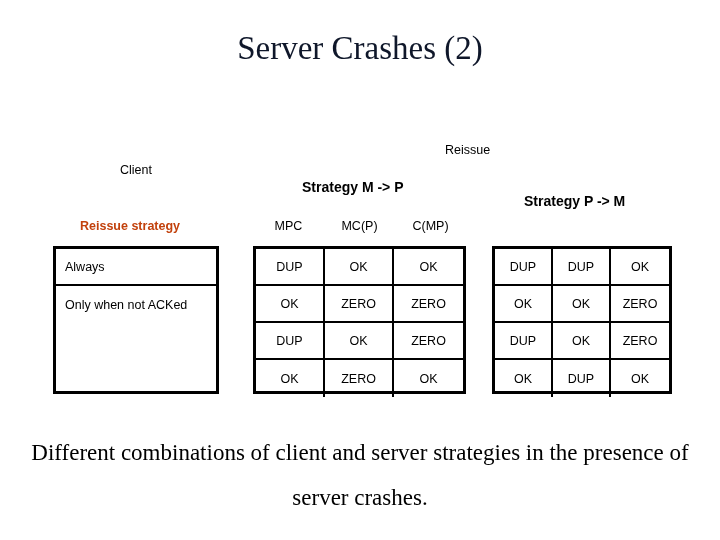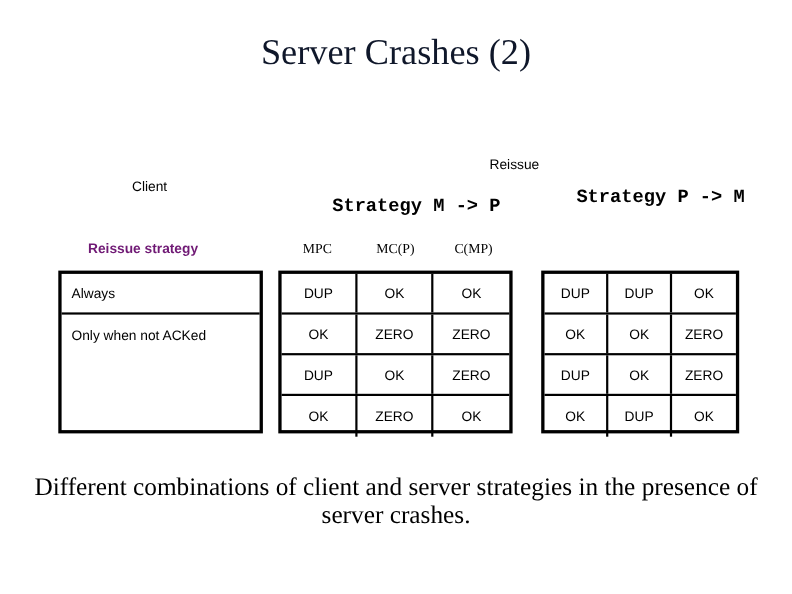--- a/index.html
+++ b/index.html
@@ -42,53 +42,53 @@
     font-family: "Liberation Sans", sans-serif;
     font-size: 12.5px;
     color: #000000;
     white-space: nowrap;
   }
   #label-client   { left: 120px; top: 143px; margin-top: 20px; }
   #label-server   { left: 445px; top: 143px; }
 
   .strategy-label {
     position: absolute;
-    font-family: Liberation Mono, monospace;
-    font-size: 17px;
+    font-family: Liberation Sans, sans-serif;
+    font-size: 14px;
     font-weight: bold;
     color: #000000;
     white-space: nowrap;
   }
   #label-strategy-mp { left: 302px; top: 179px; }
-  #label-strategy-pm { left: 524px; top: 171px; }
+  #label-strategy-pm { left: 524px; top: 193px; }
 
   
   #header-reissue {
     position: absolute;
     left: 80px;
     top: 219px;
     font-size: 12.5px;
     font-weight: bold;
-    color: #701a75;
+    color: #c2410c;
     white-space: nowrap;
   }
 
   .col-head-group {
     position: absolute;
     top: 219px;
     display: flex;
     font-size: 12.5px;
     color: #000000;
   }
   .col-head-group .col-head {
     text-align: center;
     white-space: nowrap;
   }
   #head-group-left  { left: 253px; width: 213px; }
-  #head-group-left .col-head { width: 71px; font-family: Liberation Serif, serif; }
+  #head-group-left .col-head { width: 71px; }
   #head-group-right { left: 492px; width: 180px; }
   #head-group-right .col-head { width: 60px; }
 
   
   .grid-table {
     position: absolute;
     border: 3px solid #000000;
     border-collapse: collapse;
     box-sizing: border-box;
     background: #ffffff;
@@ -111,21 +111,21 @@
     color: #000000;
     border-right: 2px solid #000000;
     white-space: nowrap;
   }
   .grid-cell:last-child { border-right: none; }
 
   
   #table-strategies {
     left: 53px;
     top: 246px;
-    width: 186px;
+    width: 166px;
     height: 148px;
   }
   #table-strategies .grid-cell {
     width: 100%;
     justify-content: flex-start;
     padding-left: 9px;
   }
 
   
   #table-m-to-p {
@@ -153,21 +153,21 @@
 
   
   #caption {
     position: absolute;
     left: 18px;
     top: 430px;
     width: 684px;
     text-align: center;
     font-family: "Liberation Serif", serif;
     font-size: 23px;
-    line-height: 25px;
+    line-height: 45px;
     color: #000000;
   }
 </style>
 </head>
 <body>
 
 <div id="slide">
 
   <div id="slide-title">Server Crashes (2)</div>
 

